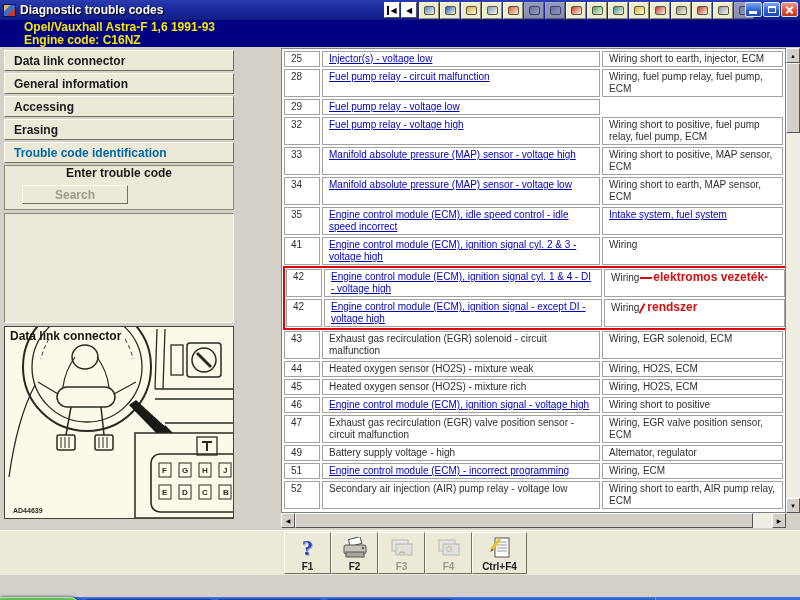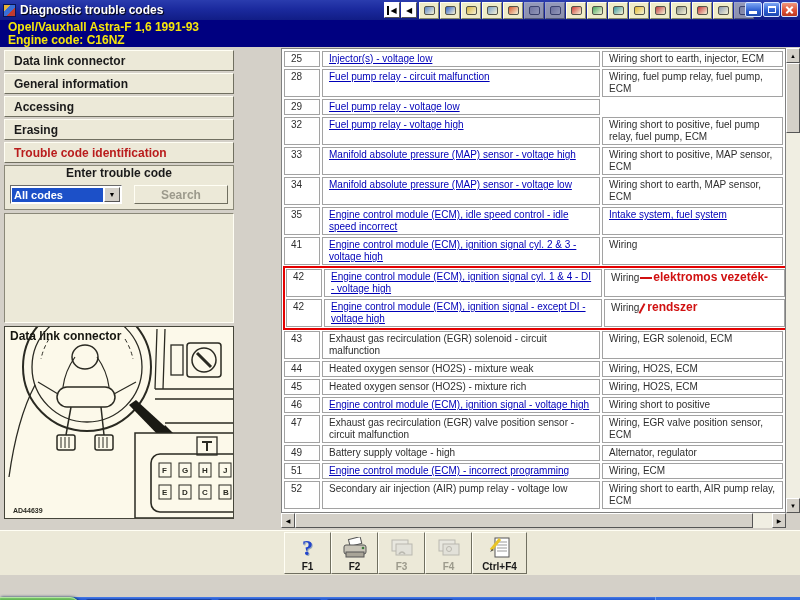--- a/index.html
+++ b/index.html
@@ -30,28 +30,28 @@
   .wb { width:17px; height:15px; border-radius:2px; border:1px solid #d6e4ff; position:relative; cursor:pointer; padding:0; }
   .wb.min,.wb.res { background:linear-gradient(180deg,#7da7f5,#2a5cd0 60%,#1d49ae); }
   .wb.cls { background:linear-gradient(180deg,#f0987e,#dd4f33 60%,#b93a20); }
   .wb.min span { position:absolute; left:3px; bottom:2px; width:8px; height:3px; background:#fff; }
   .wb.res span { position:absolute; left:4px; top:3px; width:8px; height:7px; border:1px solid #fff; border-top:2px solid #fff; }
   .wb.cls .x1,.wb.cls .x2 { position:absolute; left:3px; top:6px; width:9px; height:2px; background:#fff; }
   .wb.cls .x1 { transform:rotate(45deg);} .wb.cls .x2 { transform:rotate(-45deg);}
 
   
   .header { position:absolute; left:0; top:20px; width:800px; height:27px; background:#000080;
-    color:#f5e50a; font-weight:bold; font-size:12px; padding:1px 0 0 8px; line-height:13px; }
+    color:#f5e50a; font-weight:bold; font-size:12px; padding:1px 0 0 24px; line-height:13px; }
 
   
   .sidebar { position:absolute; left:4px; top:50px; width:230px; }
   .nav-btn { height:21px; margin-bottom:2px; background:#ece9d8; border:1px solid;
     border-color:#fffef4 #706f60 #706f60 #fffef4; font-size:12px; font-weight:bold;
     color:#1a1a1a; padding:3px 0 0 9px; cursor:pointer; }
-  .nav-btn.active { color:#b91c1c; }
+  .nav-btn.active { color:#0369a1; }
   .enter-panel { margin-top:1px; border:1px solid #8a8878; background:#ece9d8; padding:0 5px 5px 5px; }
   .enter-label { text-align:center; font-size:12px; font-weight:bold; color:#1a1a1a; margin-bottom:5px; }
   .enter-row { display:flex; align-items:center; }
   .combo { width:126px; height:19px; background:#fff; border:1px solid; border-color:#6a6a6a #fff #fff #6a6a6a;
     display:flex; align-items:center; cursor:pointer; }
   .combo-val { flex:1; background:#1c50c8; color:#fff; font-size:11px; font-weight:bold; margin:1px; padding:1px 2px; white-space:nowrap; overflow:hidden; }
   .combo-btn { width:16px; height:15px; background:#d4d0c8; border:1px solid; border-color:#fff #555 #555 #fff;
     font-size:7px; color:#000; display:flex; align-items:center; justify-content:center; margin-right:1px; }
   .search-btn { width:106px; height:19px; margin-left:12px; background:#ece9d8; border:1px solid;
     border-color:#fffef4 #706f60 #706f60 #fffef4; color:#9c9a8c; font-size:12px; font-weight:bold; cursor:default; }
@@ -218,24 +218,20 @@
         <div class="nav-btn">Data link connector</div>
         <div class="nav-btn">General information</div>
         <div class="nav-btn">Accessing</div>
         <div class="nav-btn">Erasing</div>
         <div class="nav-btn active">Trouble code identification</div>
       </div>
 
     <div class="enter-panel">
       <div class="enter-label">Enter trouble code</div>
       <div class="enter-row">
-        <div class="combo">
-          <span class="combo-val">All codes</span>
-          <span class="combo-btn">▼</span>
-        </div>
         <button class="search-btn">Search</button>
       </div>
     </div>
 
     <div class="blank-panel"></div>
 
     <div class="diagram-panel">
       <div class="diagram-title">Data link connector</div>
       <svg class="fig-svg" width="271" height="192" viewBox="0 0 271 192">
 

